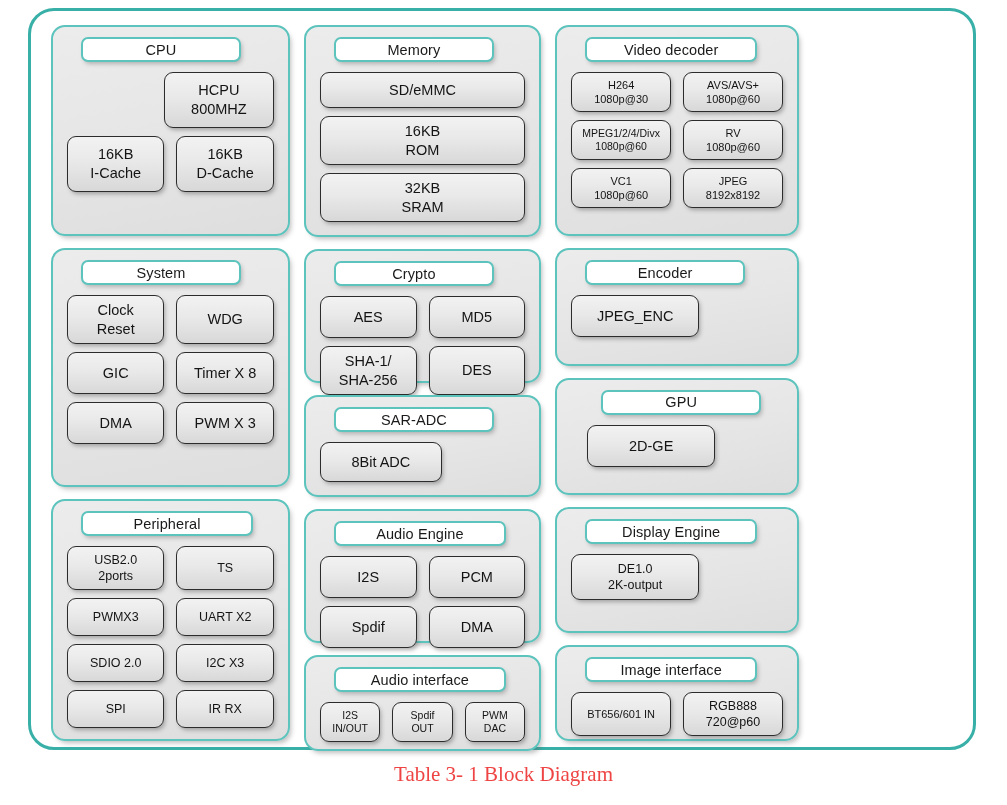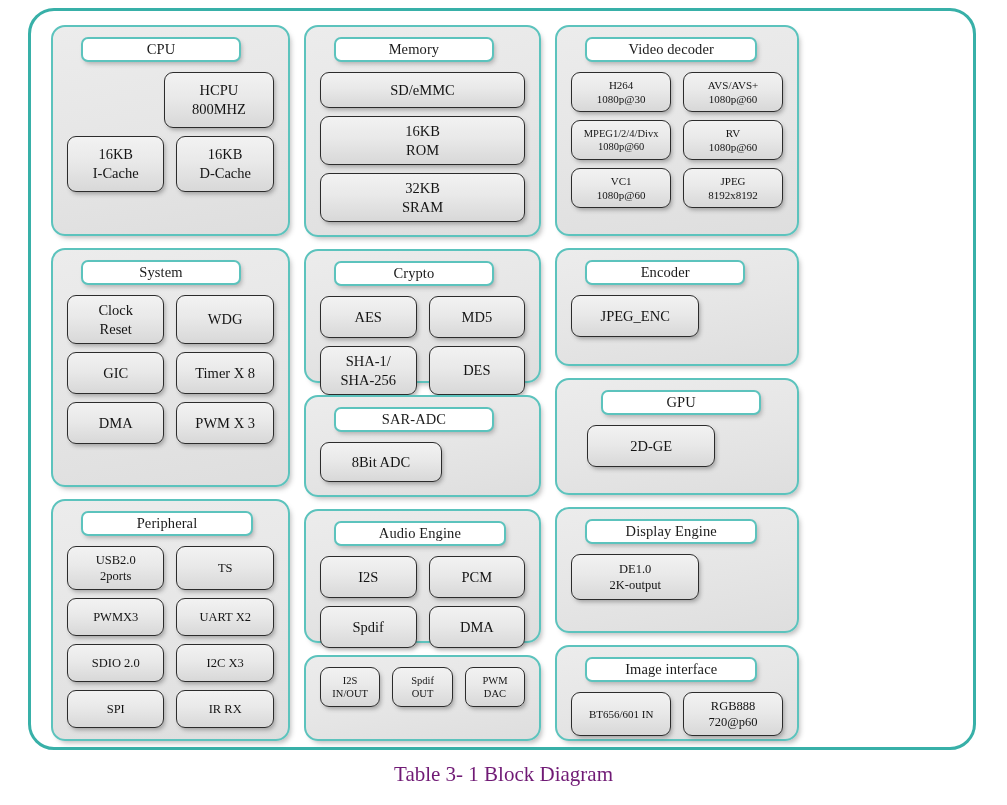--- a/index.html
+++ b/index.html
@@ -31,21 +31,20 @@
 
   
   #columns {
     position: absolute;
     left: 20px;
     top: 14px;
     width: 748px;
     height: 716px;
     display: flex;
     gap: 14px;
-    font-family: Liberation Serif, serif;
   }
   .column {
     display: flex;
     flex-direction: column;
     gap: 12px;
   }
   .col-left   { width: 292px; }
   .col-mid    { width: 290px; }
   .col-right  { width: 298px; }
 
@@ -135,21 +134,21 @@
 
   
   #caption {
     position: absolute;
     left: 0;
     top: 762px;
     width: 1007px;
     text-align: center;
     font-family: "Liberation Serif", serif;
     font-size: 21px;
-    color: #701a75;
+    color: #ef4444;
   }
 </style>
 </head>
 <body>
 
 <div id="diagram-frame">
   <div id="columns">
 
     <div class="column col-left">
 
@@ -292,20 +291,21 @@
           <div class="block h42">
             <span>Spdif</span>
           </div>
           <div class="block h42">
             <span>DMA</span>
           </div>
         </div>
       </div>
 
       <div class="group" style="height:96px;">
+        <div class="group-title gt-w-165">Audio interface</div>
         <div class="blocks cols3">
           <div class="block tiny" style="min-height:40px;">
             <span>I2S</span>
             <span class="l2">IN/OUT</span>
           </div>
           <div class="block tiny" style="min-height:40px;">
             <span>Spdif</span>
             <span class="l2">OUT</span>
           </div>
           <div class="block tiny" style="min-height:40px;border-radius:8px;">

